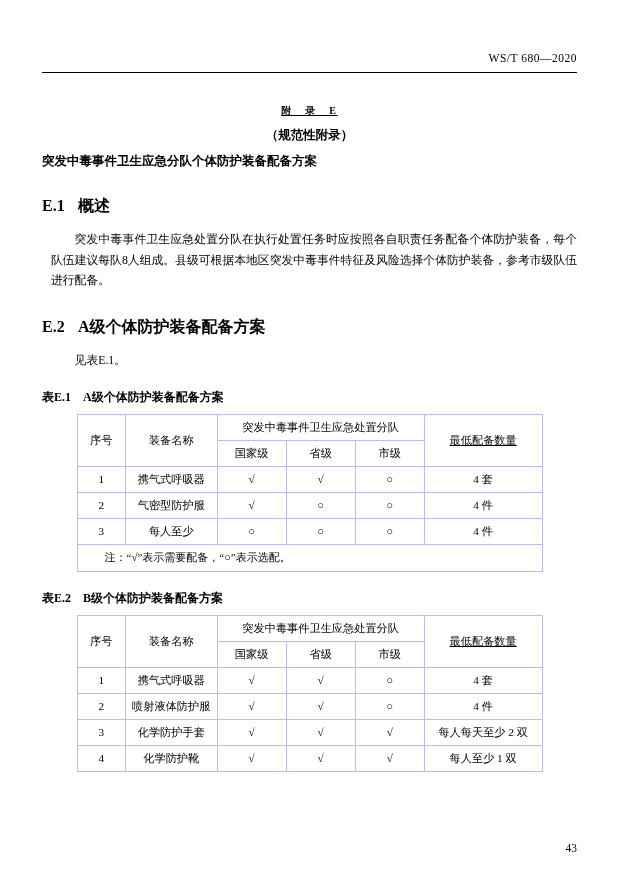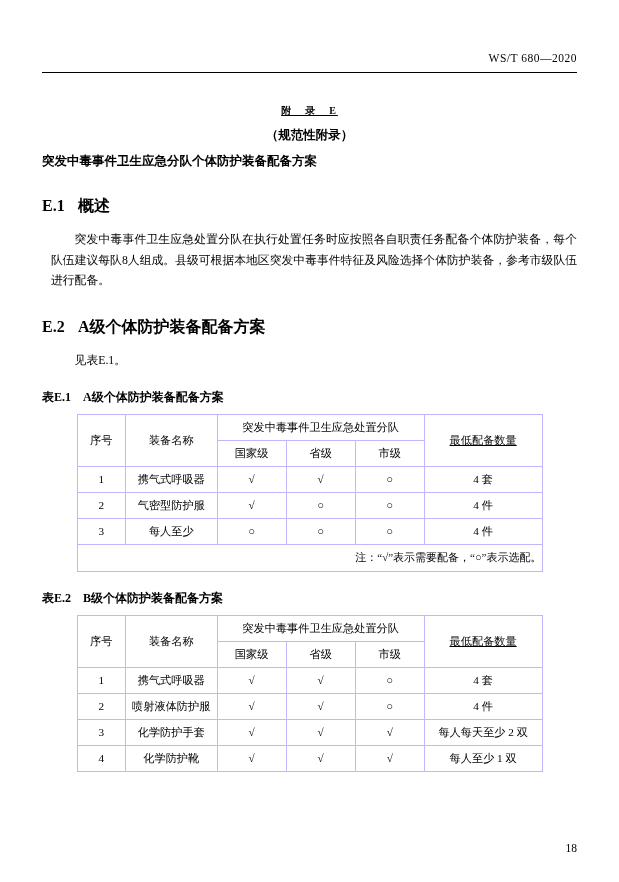--- a/index.html
+++ b/index.html
@@ -97,21 +97,21 @@
     font-weight: normal;
   }
   table.spec .h-row td {
     height: 25px;
     font-size: 11.2px;
   }
   table.spec .d-row td {
     height: 25px;
   }
   table.spec td.note {
-    text-align: right;
+    text-align: left;
     padding-left: 27px;
     height: 26px;
     font-size: 11px;
   }
   .col-no { width: 50px; }
   .col-name { width: 96px; font-family: Liberation Serif, serif; }
   .col-lv { width: 72px; }
   .col-qty { width: 124px; text-decoration: underline; }
   .footer-page {
     position: absolute;
@@ -237,15 +237,15 @@
           <td>√</td>
           <td>√</td>
           <td>√</td>
           <td>每人至少 1 双</td>
         </tr>
       </tbody>
     </table>
 
   </div>
 
-  <div class="footer-page">18</div>
+  <div class="footer-page">43</div>
 
 </div>
 
 </body></html>

